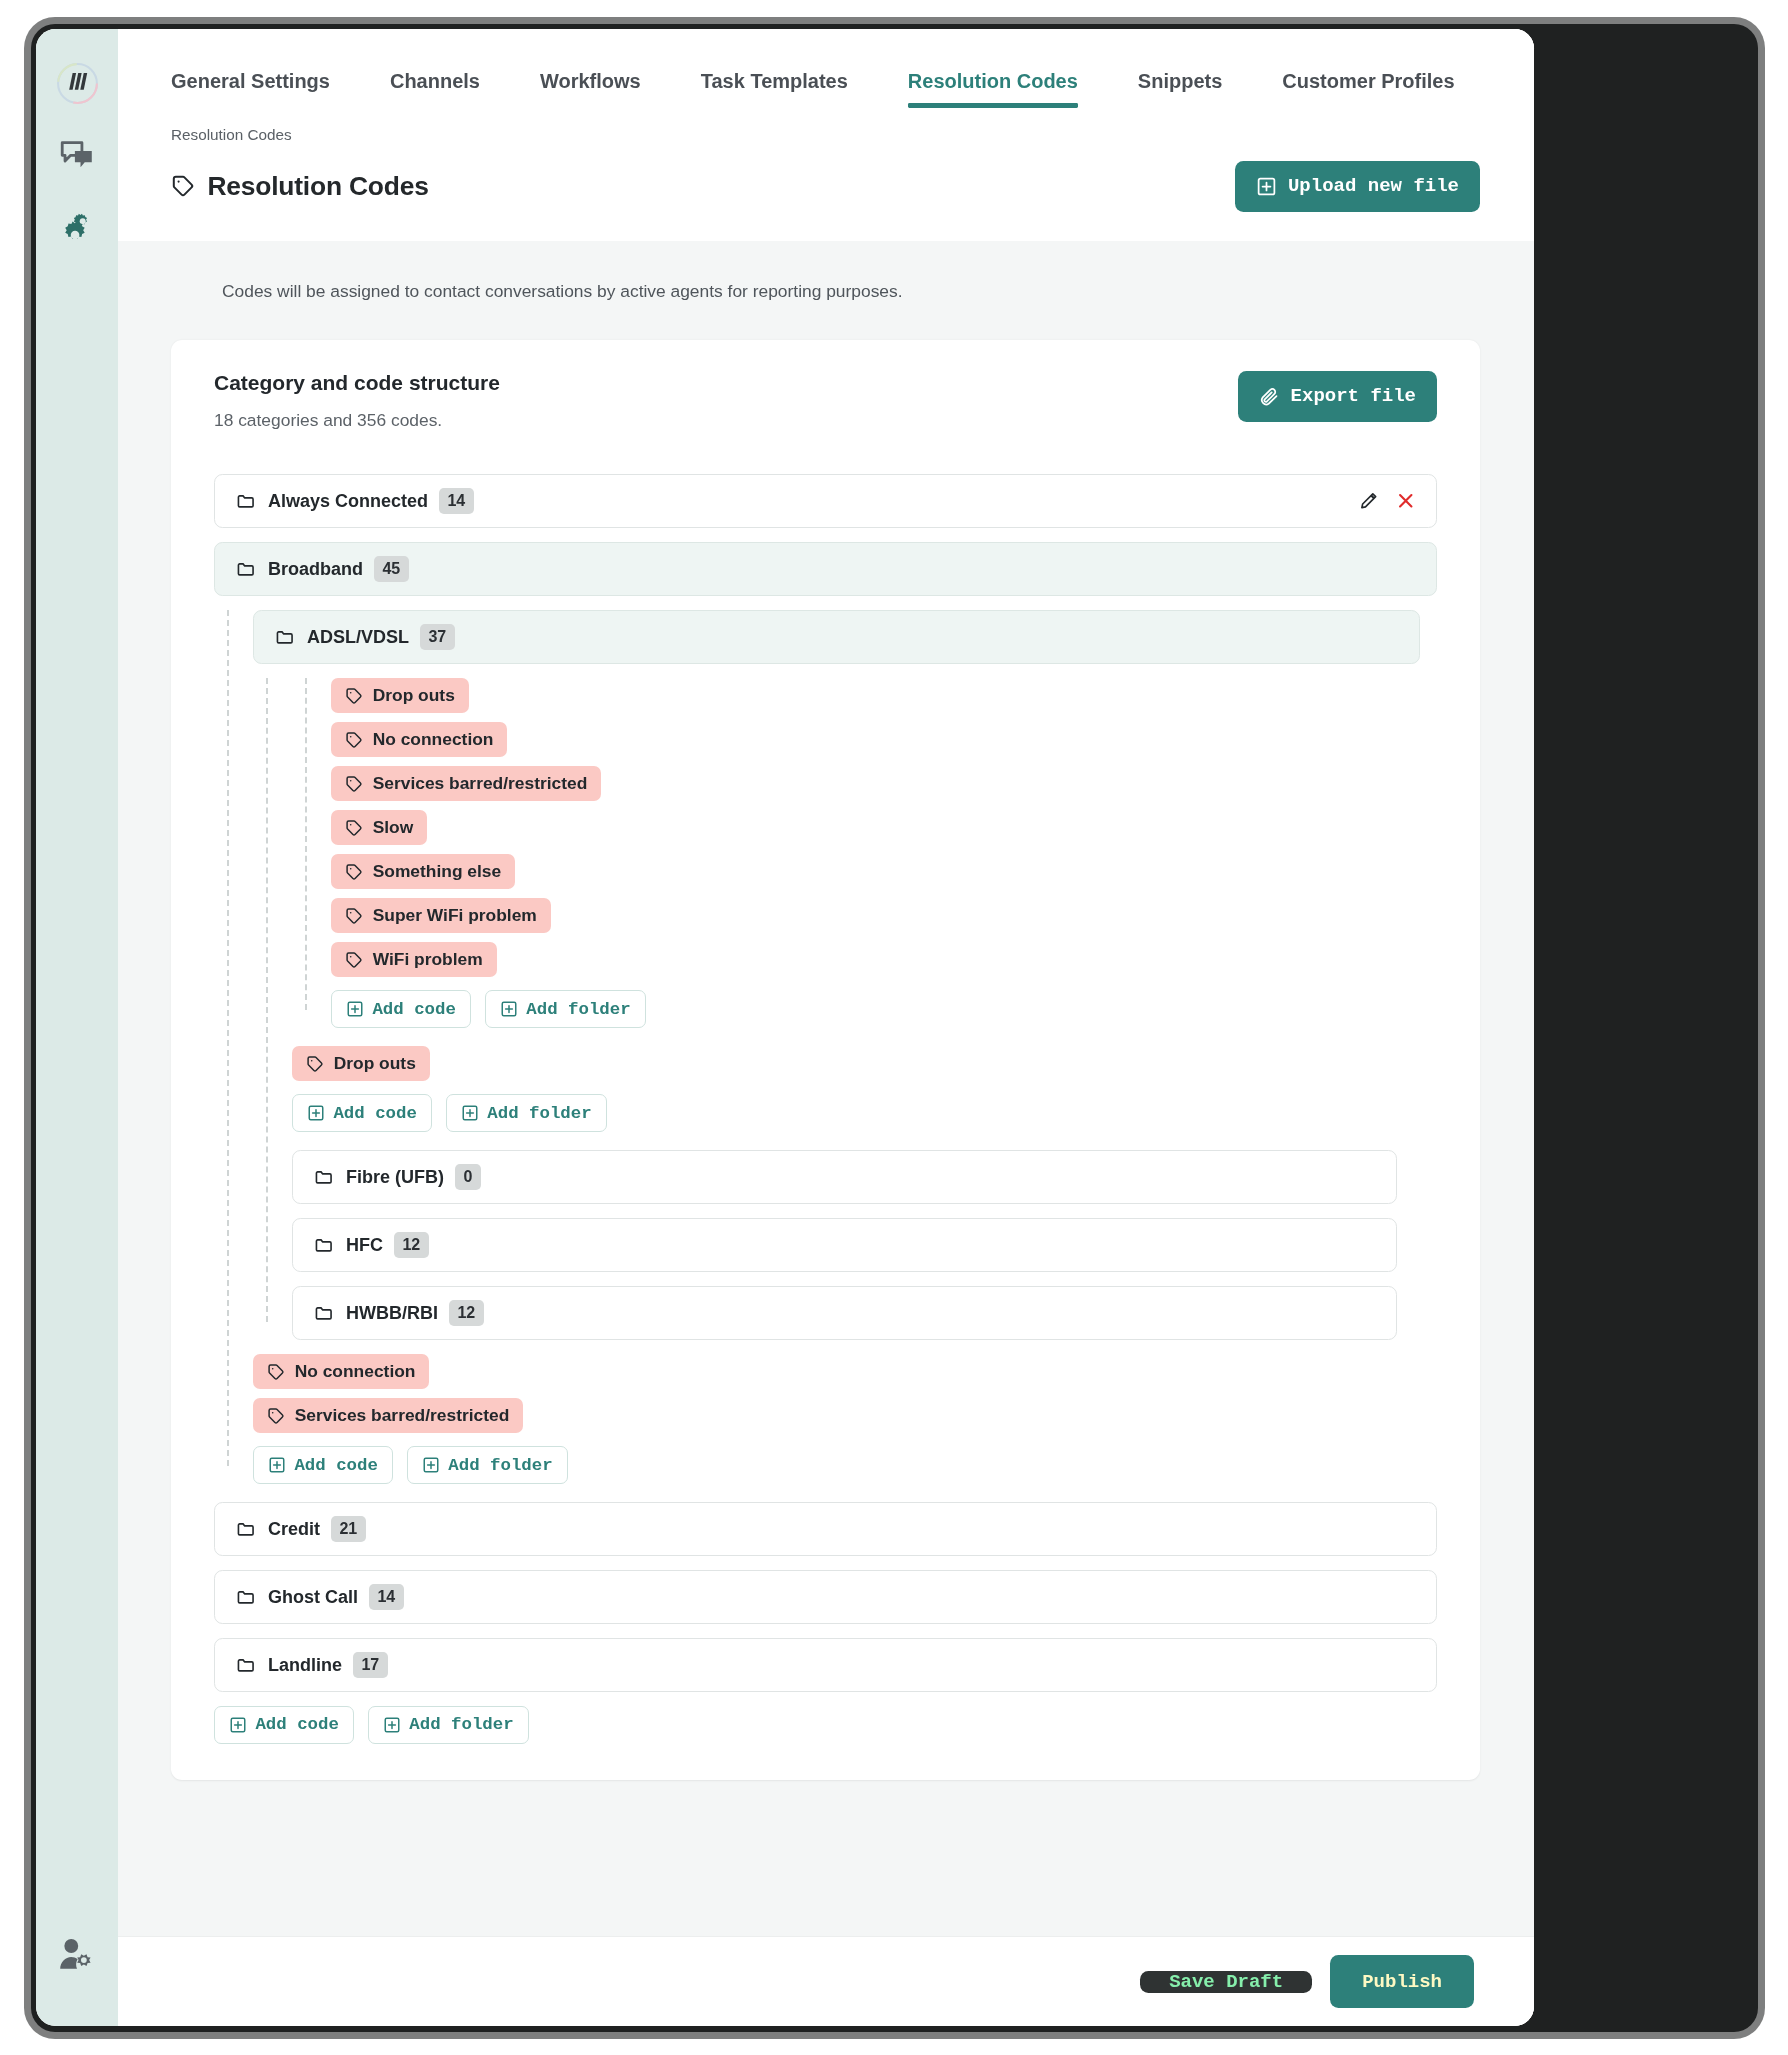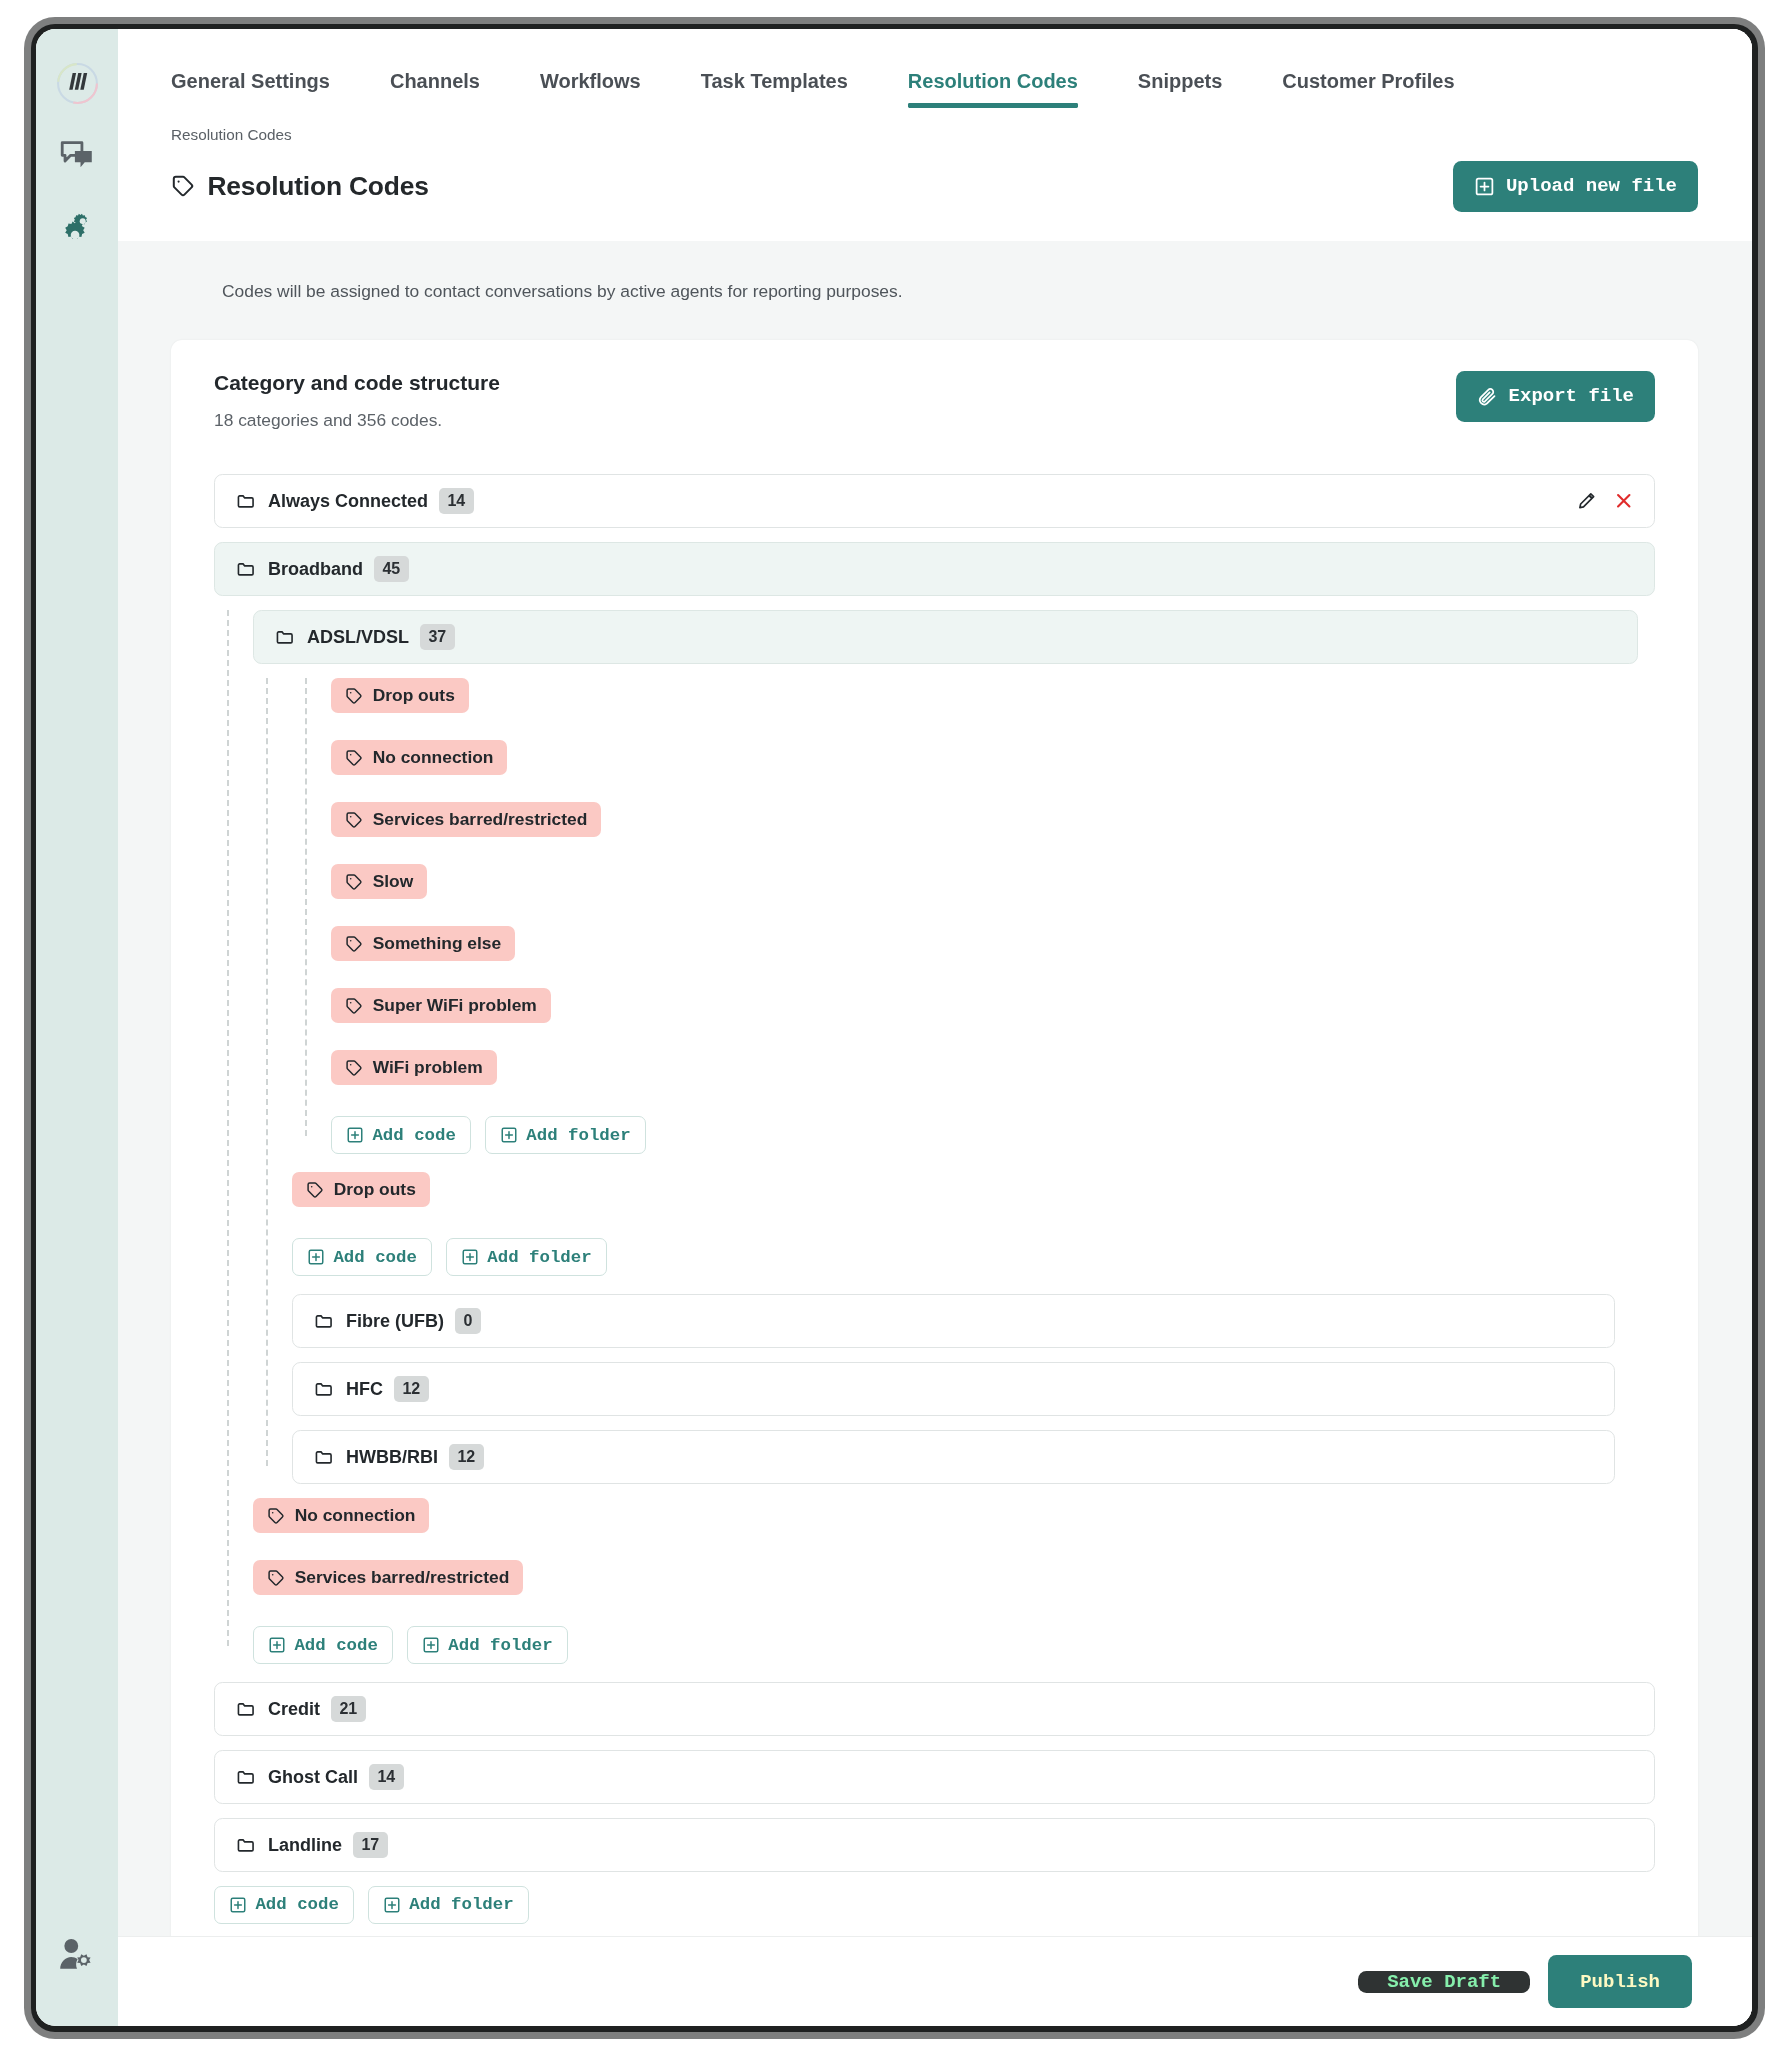--- a/index.html
+++ b/index.html
@@ -20,21 +20,21 @@
     position: absolute;
     left: 31px; top: 24px;
     width: 1727px; height: 2008px;
     border-radius: 24px;
     background: #1f2121;
     box-shadow: 0 0 0 7px rgba(20,22,22,.55);
   }
   .frame-inner {
     position: absolute;
     left: 36px; top: 29px;
-    width: 1716px; height: 1997px;
+    width: 1498px; height: 1997px;
     border-radius: 19.5px;
     background: #ffffff;
     overflow: hidden;
     display: flex;
   }
 
   
   .rail {
     width: 82px;
     flex: 0 0 82px;
@@ -221,21 +221,21 @@
     gap: 16.7px;
   }
 
   .codetag {
     display: inline-flex;
     align-items: center;
     gap: 9.7px;
     background: #fbc9c4;
     border-radius: 7px;
     padding: 7px 14px;
-    margin-bottom: 27px;
+    margin-bottom: 9px;
     font-size: 17.4px;
     font-weight: 700;
     color: #23282c;
     white-space: nowrap;
     cursor: pointer;
   }
   .tagwrap { display: block; }
 
   .addrow { display: flex; gap: 14px; margin: 4.2px 0 18px 0; }
   .btn-out {

